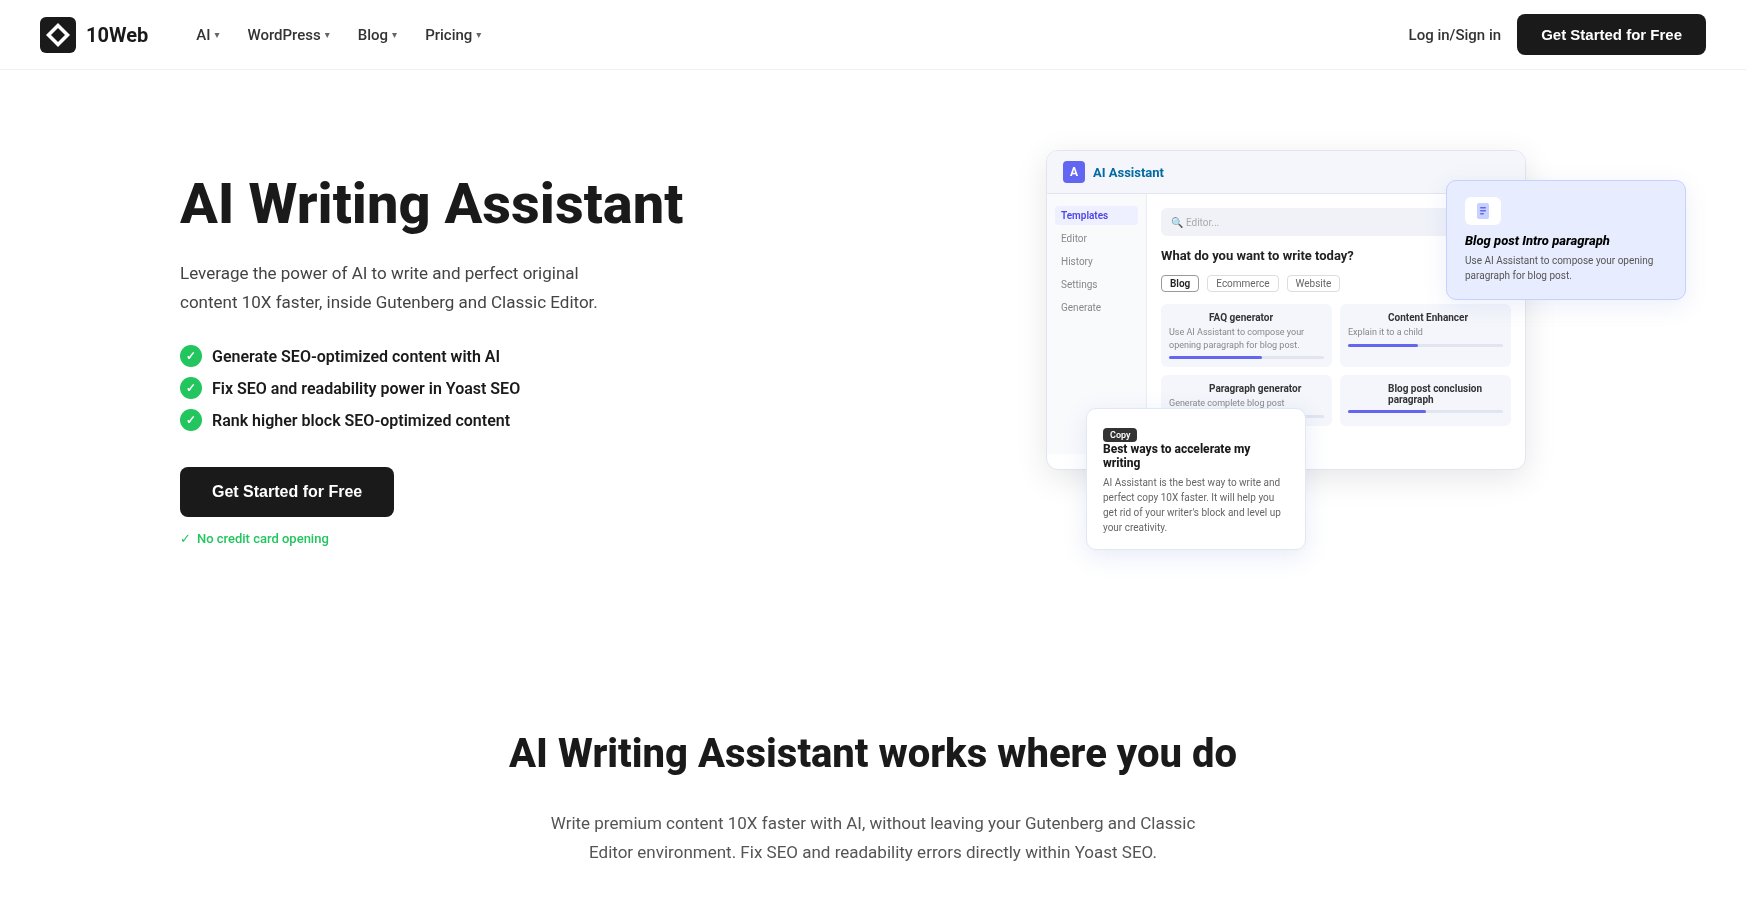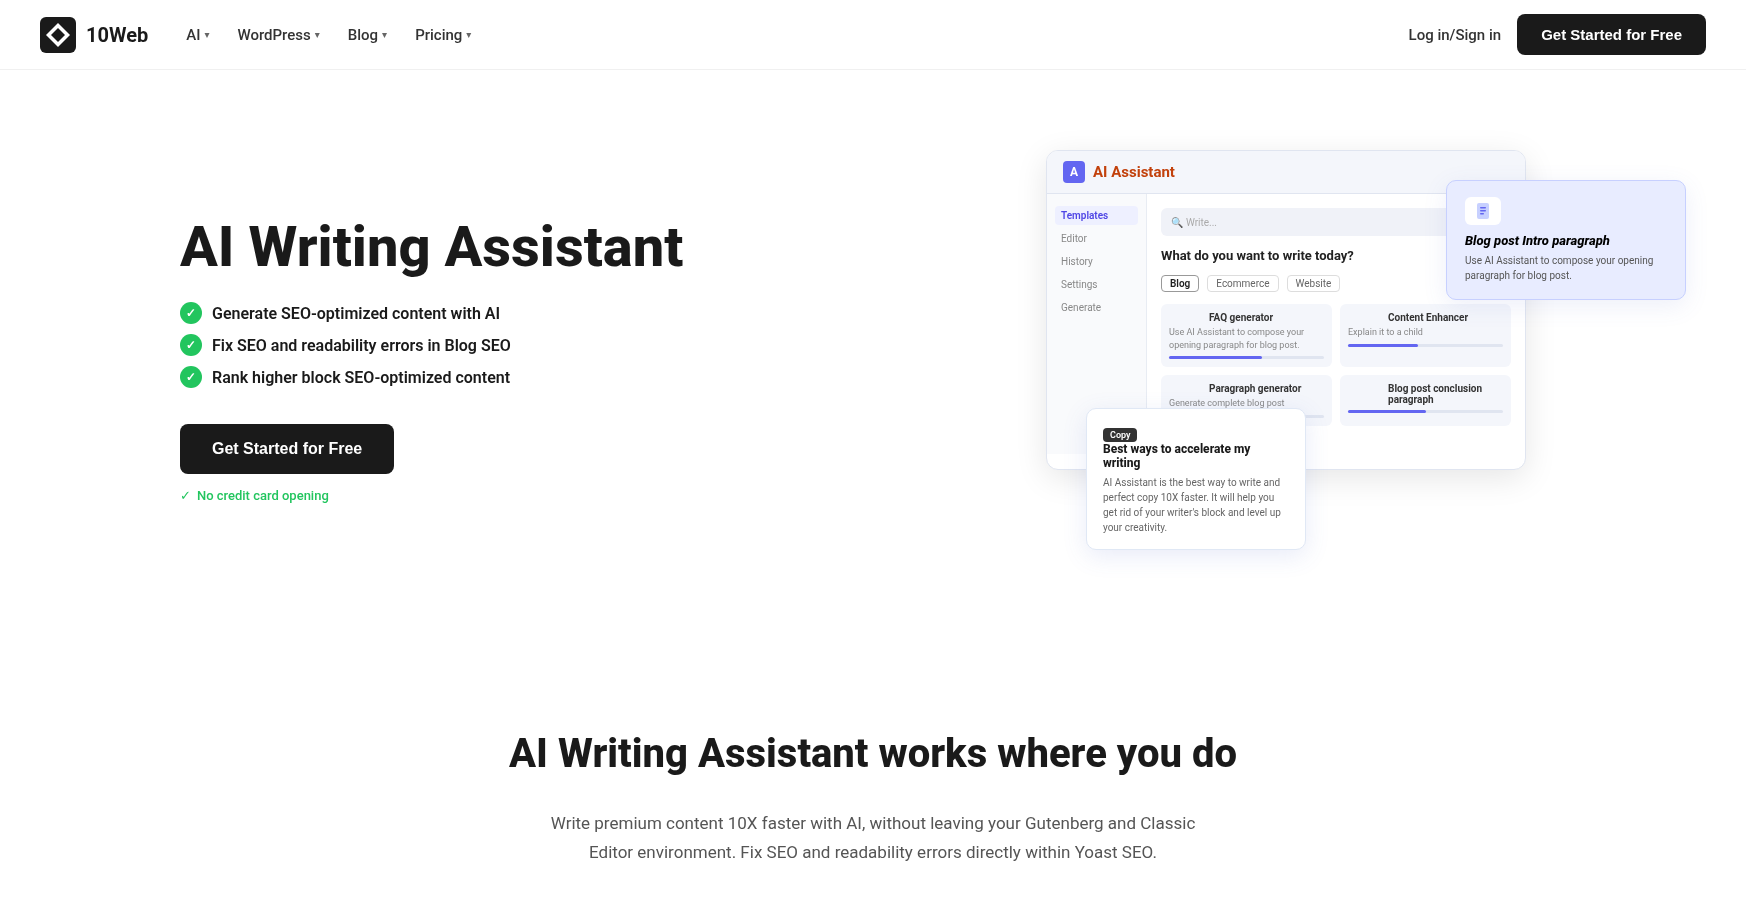--- a/index.html
+++ b/index.html
@@ -14,21 +14,21 @@
       height: 70px;
       border-bottom: 1px solid #f0f0f0;
       background: #fff;
       position: sticky;
       top: 0;
       z-index: 100;
     }
     .nav-left {
       display: flex;
       align-items: center;
-      gap: 26px;
+      gap: 36px;
     }
     .logo {
       display: flex;
       align-items: center;
       gap: 10px;
       text-decoration: none;
       color: #1a1a1a;
     }
     .logo-icon {
       width: 36px;
@@ -186,21 +186,21 @@
     .mockup-topbar-icon {
       width: 22px;
       height: 22px;
       background: #6366f1;
       border-radius: 4px;
       display: flex;
       align-items: center;
       justify-content: center;
     }
     .mockup-topbar-icon span { color: #fff; font-size: 12px; font-weight: 700; }
-    .mockup-topbar-title { font-size: 15px; font-weight: 700; color: #c2410c; }
+    .mockup-topbar-title { font-size: 13px; font-weight: 700; color: #0369a1; }
     .mockup-body {
       display: flex;
       height: 260px;
     }
     .mockup-sidebar {
       width: 100px;
       background: #f9fafc;
       border-right: 1px solid #e8ecf3;
       padding: 12px 8px;
     }
@@ -367,28 +367,29 @@
   </div>
   <div class="nav-right">
     <span class="login-link">Log in/Sign in</span>
     <button class="cta-button">Get Started for Free</button>
   </div>
 </nav>
 
 <section class="hero">
   <div class="hero-content">
     <h1 class="hero-title">AI Writing Assistant</h1>
+    <p class="hero-description">Leverage the power of AI to write and perfect original content 10X faster, inside Gutenberg and Classic Editor.</p>
     <ul class="feature-list">
       <li class="feature-item">
         <span class="check-icon">✓</span>
         <span>Generate SEO-optimized content with AI</span>
       </li>
       <li class="feature-item">
         <span class="check-icon">✓</span>
-        <span>Fix SEO and readability errors in Blog SEO</span>
+        <span>Fix SEO and readability power in Yoast SEO</span>
       </li>
       <li class="feature-item">
         <span class="check-icon">✓</span>
         <span>Rank higher block SEO-optimized content</span>
       </li>
     </ul>
     <button class="hero-cta">Get Started for Free</button>
     <div class="no-cc">
       <span>✓</span>
       <span>No credit card opening</span>
@@ -407,21 +408,21 @@
       <div class="mockup-body">
         <div class="mockup-sidebar">
           <div class="mockup-sidebar-item active">Templates</div>
           <div class="mockup-sidebar-item">Editor</div>
           <div class="mockup-sidebar-item">History</div>
           <div class="mockup-sidebar-item">Settings</div>
           <div class="mockup-sidebar-item">Generate</div>
         </div>
         <div class="mockup-content-area">
           <div class="mockup-search">
-            🔍 Write...
+            🔍 Editor...
           </div>
           <div class="mockup-prompt">What do you want to write today?</div>
           <div class="mockup-tabs">
             <div class="mockup-tab active">Blog</div>
             <div class="mockup-tab">Ecommerce</div>
             <div class="mockup-tab">Website</div>
           </div>
           <div class="mockup-cards">
             <div class="mockup-card">
               <div class="mockup-card-title">FAQ generator</div>

